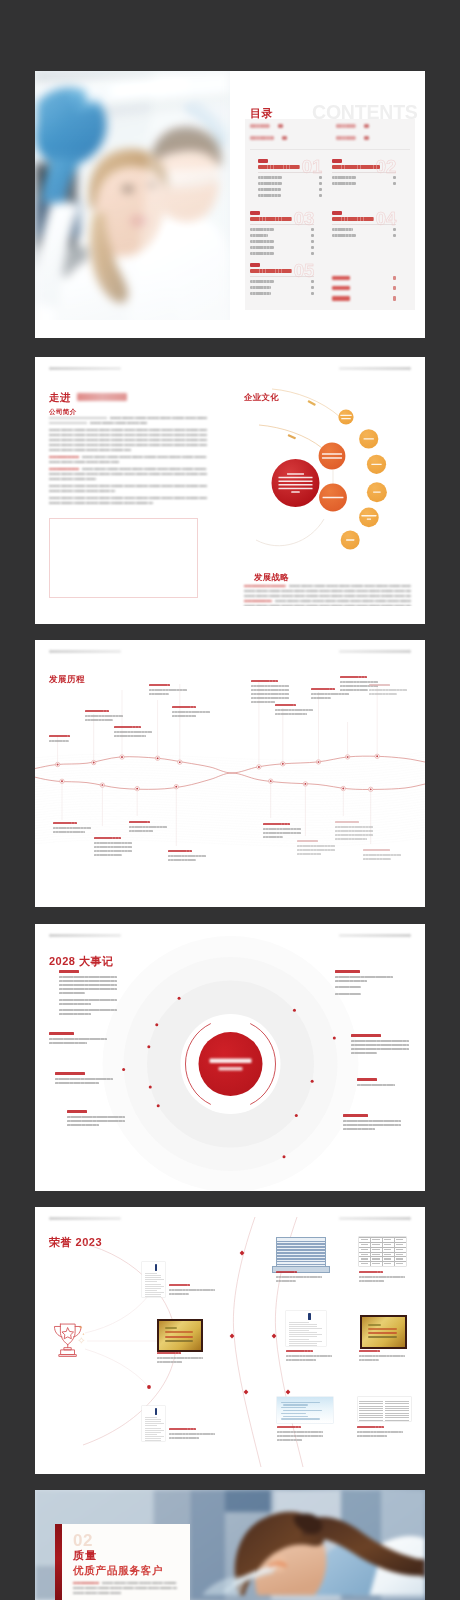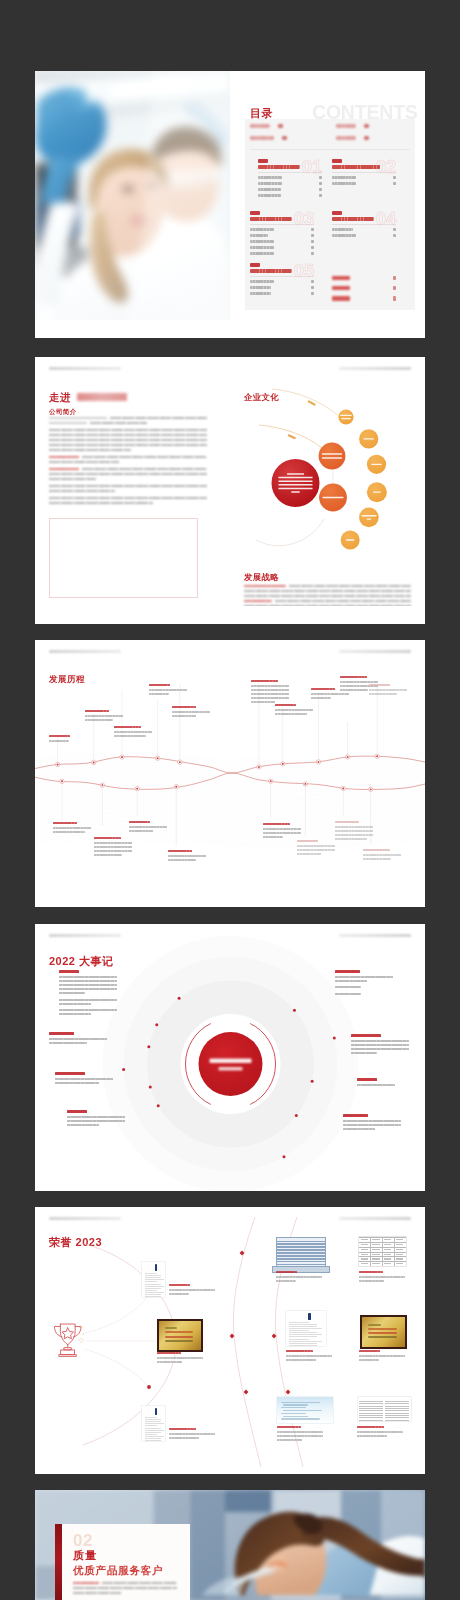--- a/index.html
+++ b/index.html
@@ -66,21 +66,21 @@
   .pline.lead{display:flex;background-image:none;background-color:transparent;}
   .pline.lead em{display:block;height:100%;border-radius:.5px;background-color:#cb4a46;
      background-image:repeating-linear-gradient(90deg,rgba(255,255,255,0) 0 3.3px, rgba(255,255,255,.22) 3.3px 3.8px);}
   .pline.lead span{display:block;height:100%;border-radius:.5px;margin-left:2.5px;flex:1;background-color:#949494;
      background-image:repeating-linear-gradient(90deg,rgba(255,255,255,0) 0 11.4px, rgba(255,255,255,.8) 11.4px 12.5px),
                       repeating-linear-gradient(90deg,rgba(255,255,255,0) 0 3.3px, rgba(255,255,255,.22) 3.3px 3.8px);}
   .ab-box{position:absolute;left:14px;width:147px;border:1px solid #f2d2d2;}
   
   .cc-title{position:absolute;left:14px;top:35px;font-size:8.4px;font-weight:bold;color:#c1272d;letter-spacing:.4px;}
   .cc-canvas{position:absolute;left:0;top:0;width:195px;height:267px;}
-  .cc-bot-title{position:absolute;left:14px;top:215px;font-size:8.4px;font-weight:bold;color:#c1272d;letter-spacing:.4px;}
+  .cc-bot-title{position:absolute;left:24px;top:215px;font-size:8.4px;font-weight:bold;color:#c1272d;letter-spacing:.4px;}
   .cc-bot-body{position:absolute;left:14px;top:228px;width:167px;}
 
   
   #s6{top:1490px;height:110px;}
   .qphoto{position:absolute;inset:0;overflow:hidden;}
   .qphoto .sky{position:absolute;inset:0;background:
       linear-gradient(115deg,#cfd9e2 0%, #dbe4ec 18%, #c3ced9 34%, #aebdcb 46%, #93a7bb 58%, #b7c6d4 72%, #8fa4b9 86%, #6b8098 100%);}
   .qphoto .blurwrap{position:absolute;left:-16px;top:-16px;right:-16px;bottom:-16px;filter:blur(2.2px);}
   .qphoto .qfig{position:absolute;left:16px;top:16px;display:block;}
   .qcard{position:absolute;left:27px;top:34px;width:128px;height:76px;background:#fdfcfa;}
@@ -712,21 +712,21 @@
           <div class="evd mute" title="2021 年 11 月 3 日" style="width: 27px;"></div>
           <div class="evl m" style="width: 38px;"></div>
           <div class="evl m" style="width: 28px;"></div>
         </div>
       </div>
   </div>
 
   <div class="spread" id="s4">
     <div class="pg-hdr"></div>
     <div class="pg-hdr right"></div>
-    <div class="ms-title">2022 大事记</div>
+    <div class="ms-title">2028 大事记</div>
     <div class="ms-svg"><svg viewBox="0 0 390 267" width="390" height="267">
           <defs>
             <radialGradient id="mcore" cx="40%" cy="34%" r="78%">
               <stop offset="0" stop-color="#cf2027"></stop>
               <stop offset="1" stop-color="#b5151c"></stop>
             </radialGradient>
             <filter id="msoft" x="-40%" y="-60%" width="180%" height="240%">
               <feGaussianBlur stdDeviation="1.1"></feGaussianBlur>
             </filter>
           </defs>

